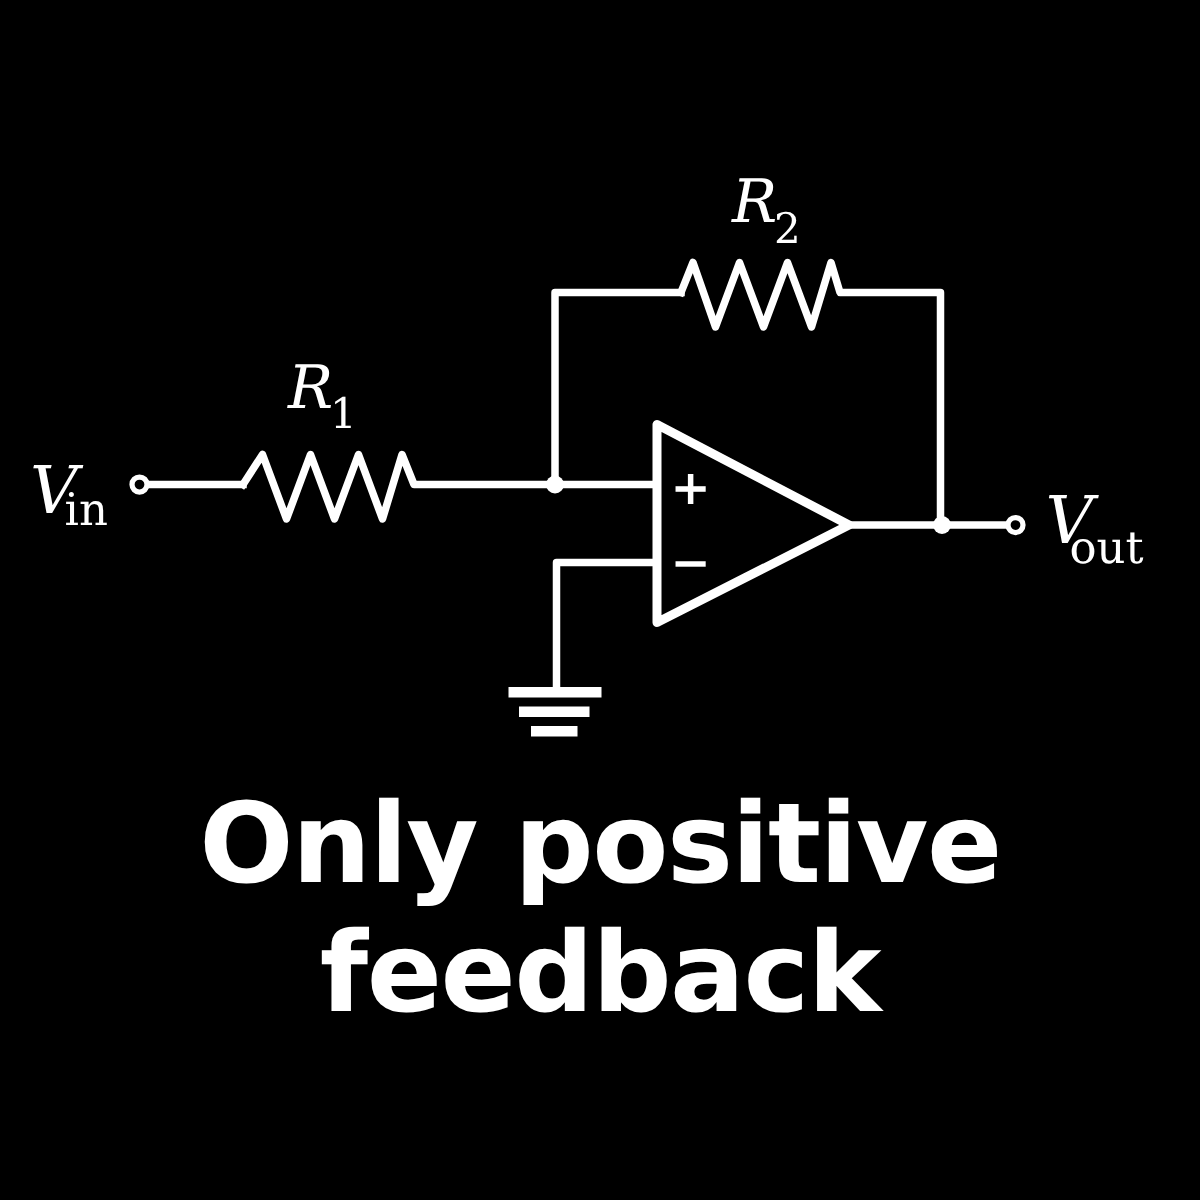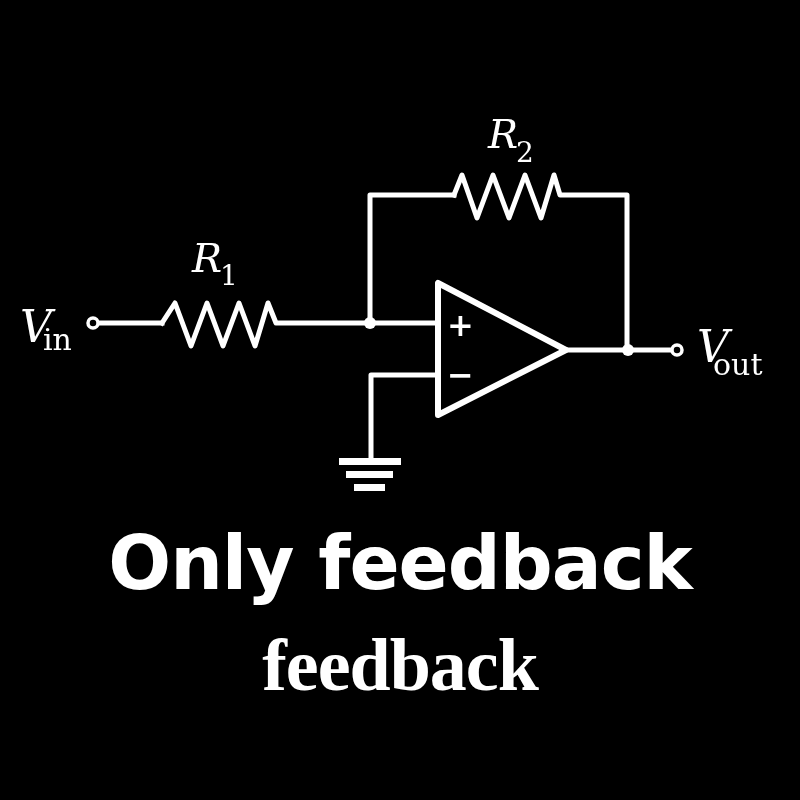--- a/index.html
+++ b/index.html
@@ -56,14 +56,14 @@
   <text class="lbl" x="697" y="362" font-size="44" font-style="italic">V</text>
   <text class="lbl" x="713" y="375" font-size="30">out</text>
 
   <text class="lbl" x="192" y="272" font-size="40" font-style="italic">R</text>
   <text class="lbl" x="220" y="285" font-size="28">1</text>
 
   <text class="lbl" x="488" y="148" font-size="40" font-style="italic">R</text>
   <text class="lbl" x="516" y="162" font-size="28">2</text>
 </svg>
 
-<div class="caption" style="top:526px;">Only feedback</div>
-<div class="caption" style="top:628px;font-family:Liberation Serif, serif;">feedback</div>
+<div class="caption" style="top:526px;">Only positive</div>
+<div class="caption" style="top:612px;">feedback</div>
 
 </body></html>

